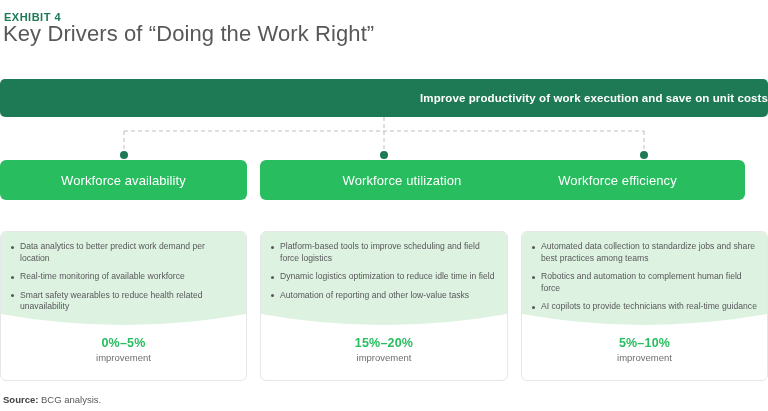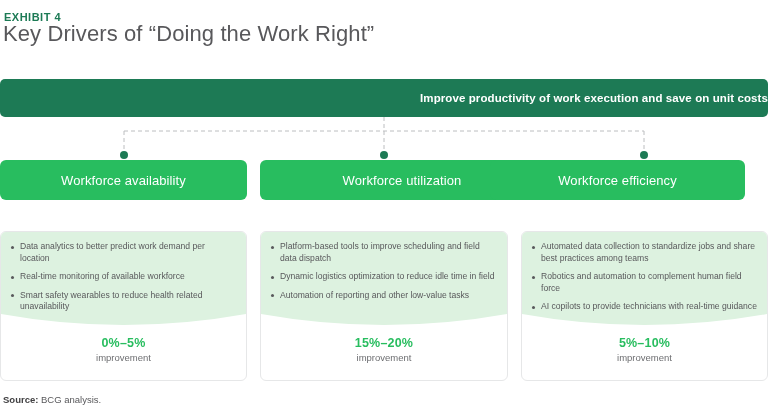--- a/index.html
+++ b/index.html
@@ -240,21 +240,21 @@
       <div class="impact-caption">improvement</div>
     </div>
   </div>
 
   <div class="card c1">
     <div class="card-green">
       <svg class="wave" viewBox="0 0 248 96" preserveAspectRatio="none">
         <path d="M0,0 L248,0 L248,82 Q124,104 0,82 Z" fill="#ddf2e0"></path>
       </svg>
       <ul class="lever-list">
-        <li class="lever-item">Platform-based tools to improve scheduling and field data dispatch</li>
+        <li class="lever-item">Platform-based tools to improve scheduling and field force logistics</li>
         <li class="lever-item">Dynamic logistics optimization to reduce idle time in field</li>
         <li class="lever-item">Automation of reporting and other low-value tasks</li>
       </ul>
     </div>
     <div class="card-footer">
       <div class="impact-value">15%–20%</div>
       <div class="impact-caption">improvement</div>
     </div>
   </div>
 

